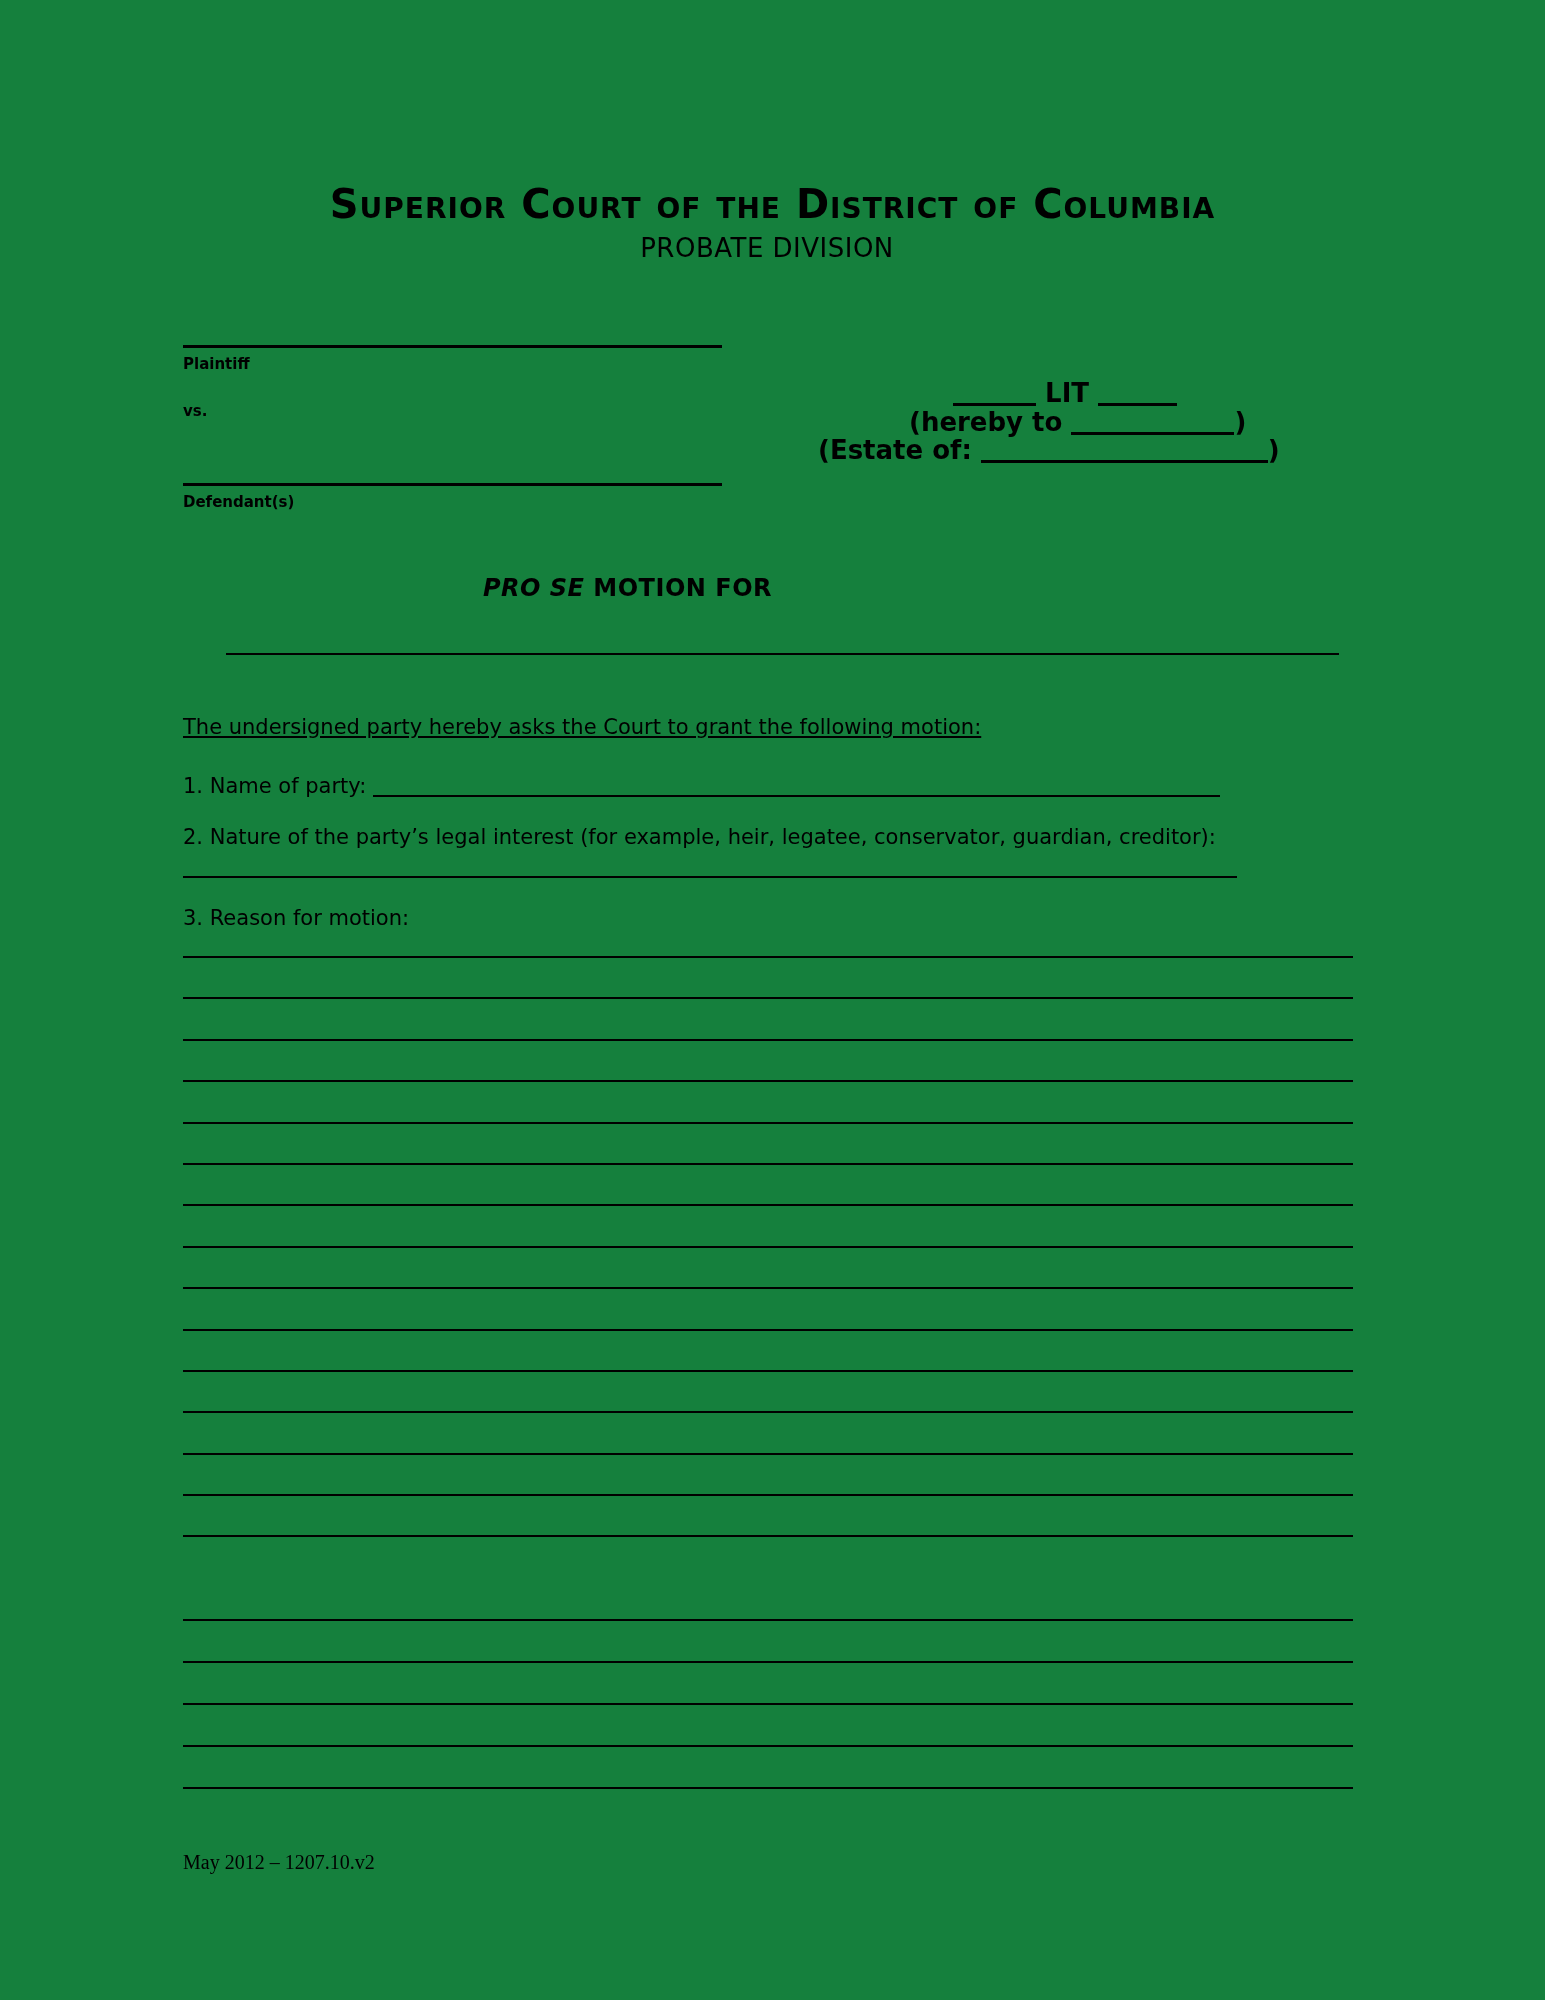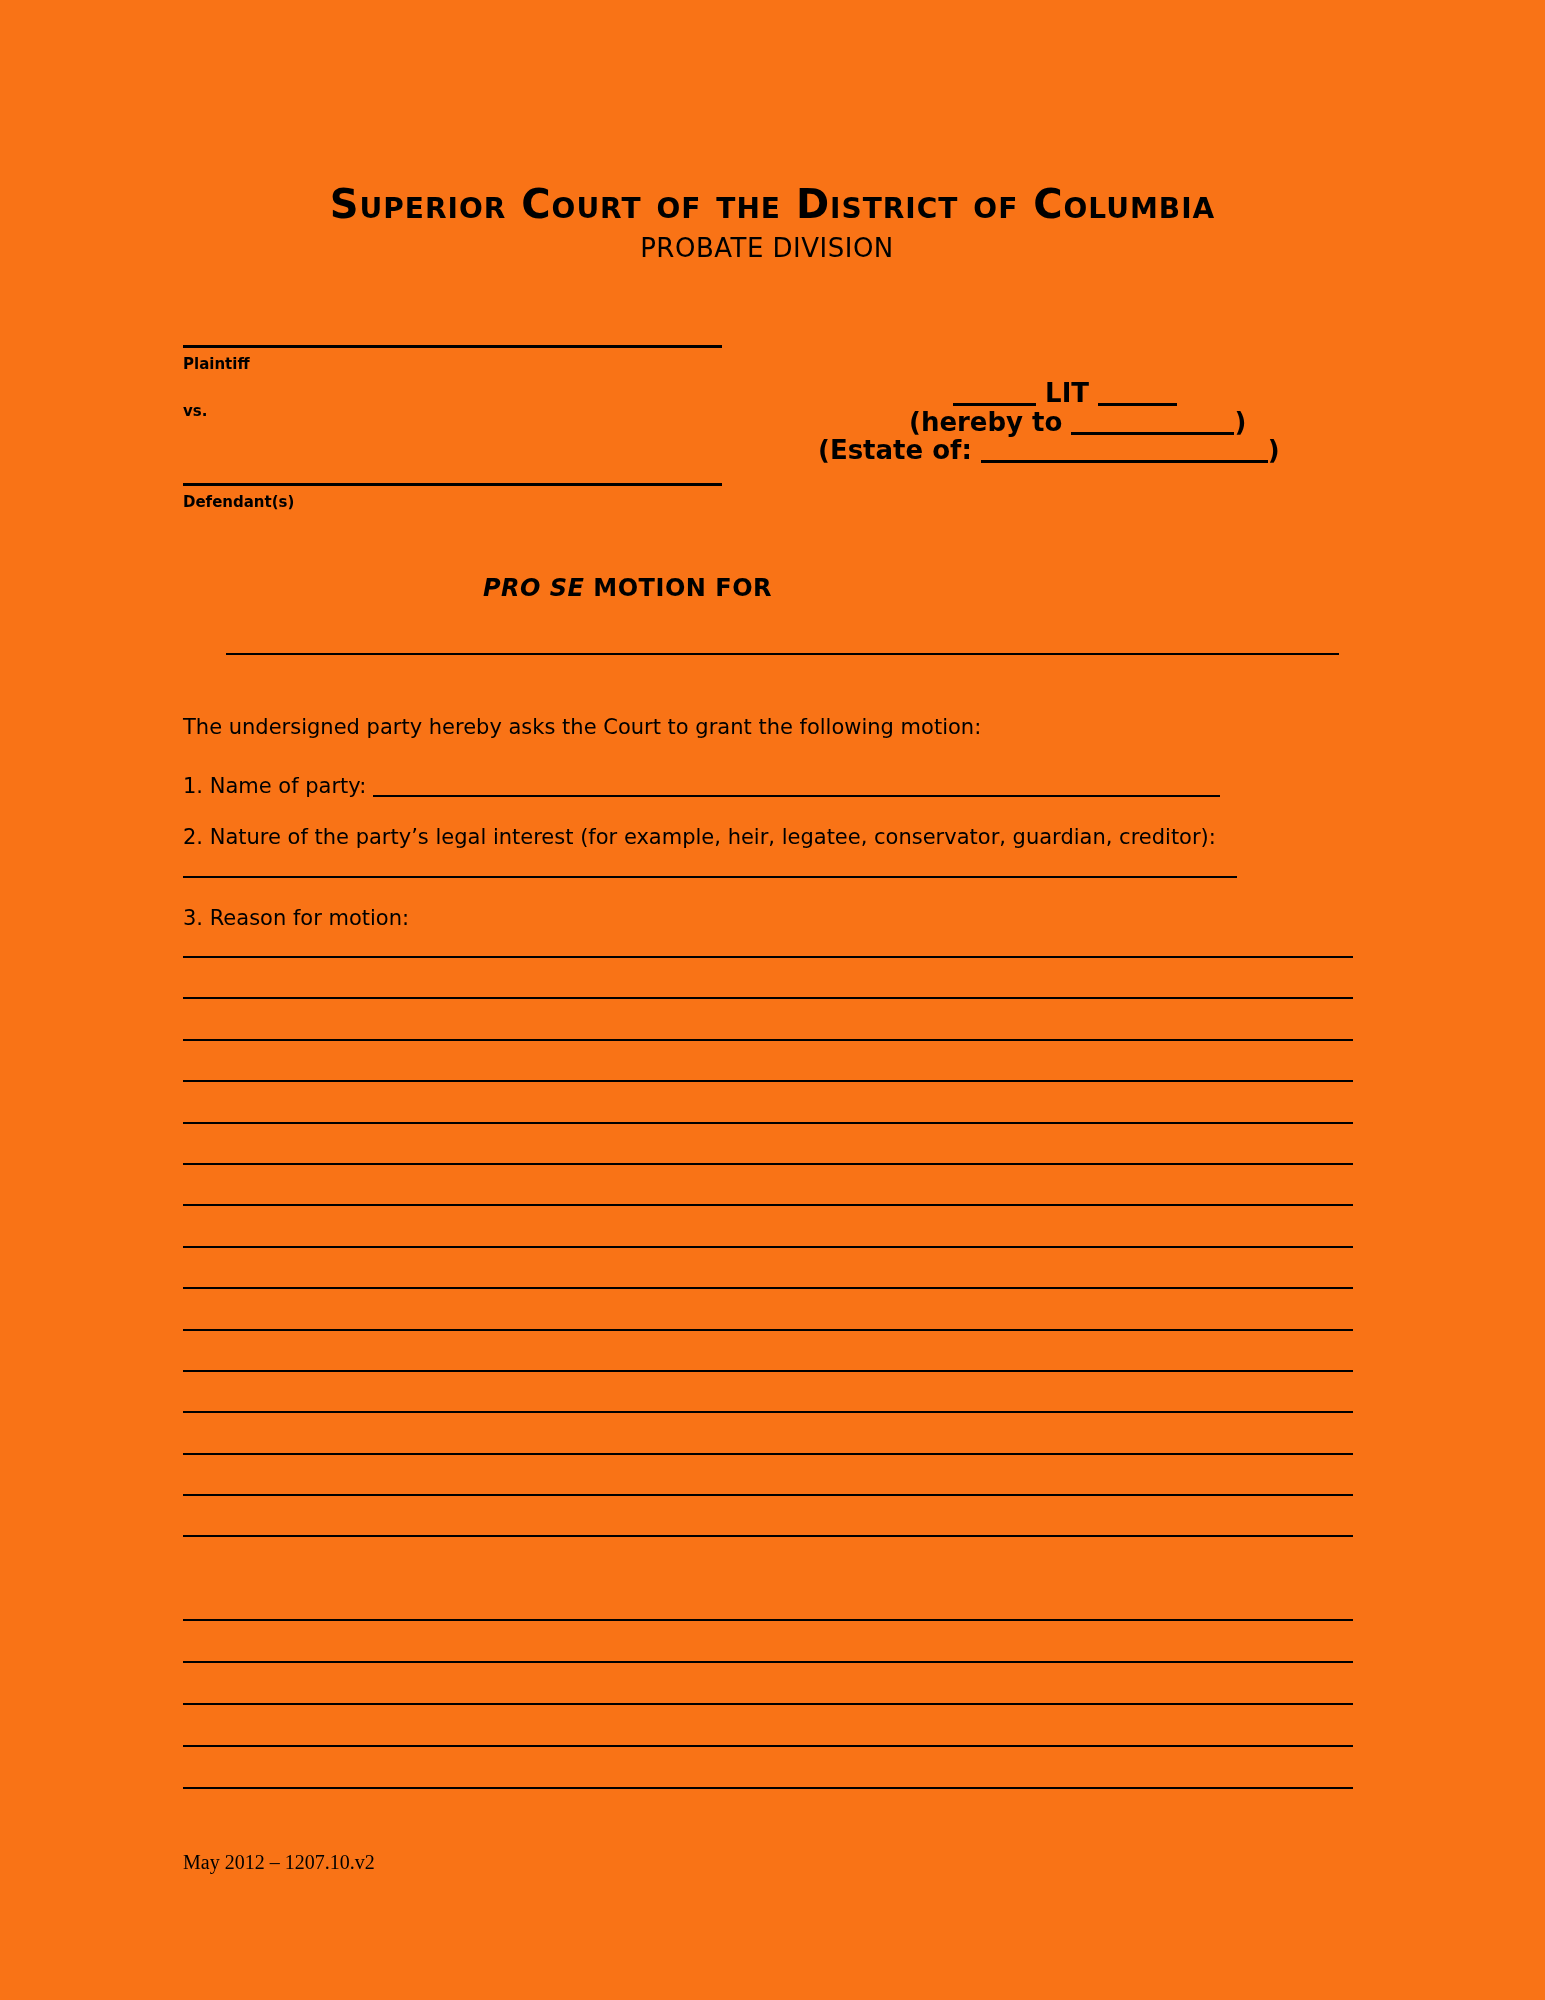--- a/index.html
+++ b/index.html
@@ -1,20 +1,20 @@
 <!DOCTYPE html>
 <html><head>
 <meta charset="utf-8">
 <style>
   * { margin:0; padding:0; box-sizing:border-box; }
   html,body { background:#ffffff; }
   .page {
     position:relative;
     width:1545px; height:2000px;
-    background:#f97316;
+    background:#15803d;
     color:#000;
     font-family:"DejaVu Sans", sans-serif;
     overflow:hidden;
   }
   .abs { position:absolute; }
 
   .court-title {
     top:180px; left:0; width:1545px;
     text-align:center;
     font-weight:bold;
@@ -57,21 +57,21 @@
     font-weight:bold; font-size:24px; line-height:30px;
     letter-spacing:0.5px;
   }
   .motion-title .it { font-style:italic; }
 
   .thin-rule { height:0; border-top:2px solid #000; }
   .title-rule { left:226px; top:653px; width:1113px; }
 
   .body-text { font-size:21px; line-height:27px; color:#000; }
 
-  .intro { left:183px; top:714px; white-space:nowrap; }
+  .intro { left:183px; top:714px; white-space:nowrap;text-decoration:underline; }
 
   .item1 {
     left:183px; top:773px; width:1037px;
     display:flex; align-items:baseline; white-space:nowrap;
   }
   .item1 .fill {
     flex:1; height:1px;
     border-bottom:2px solid #000;
     margin-left:7px;
     transform:translateY(4px);

